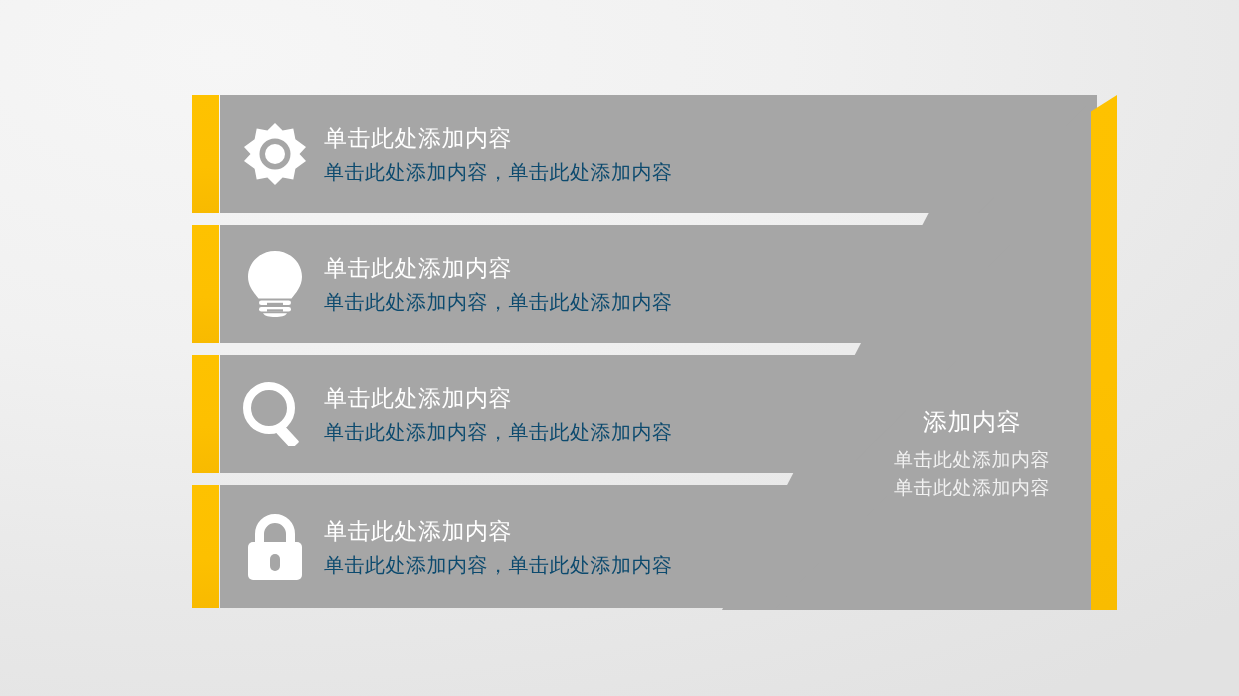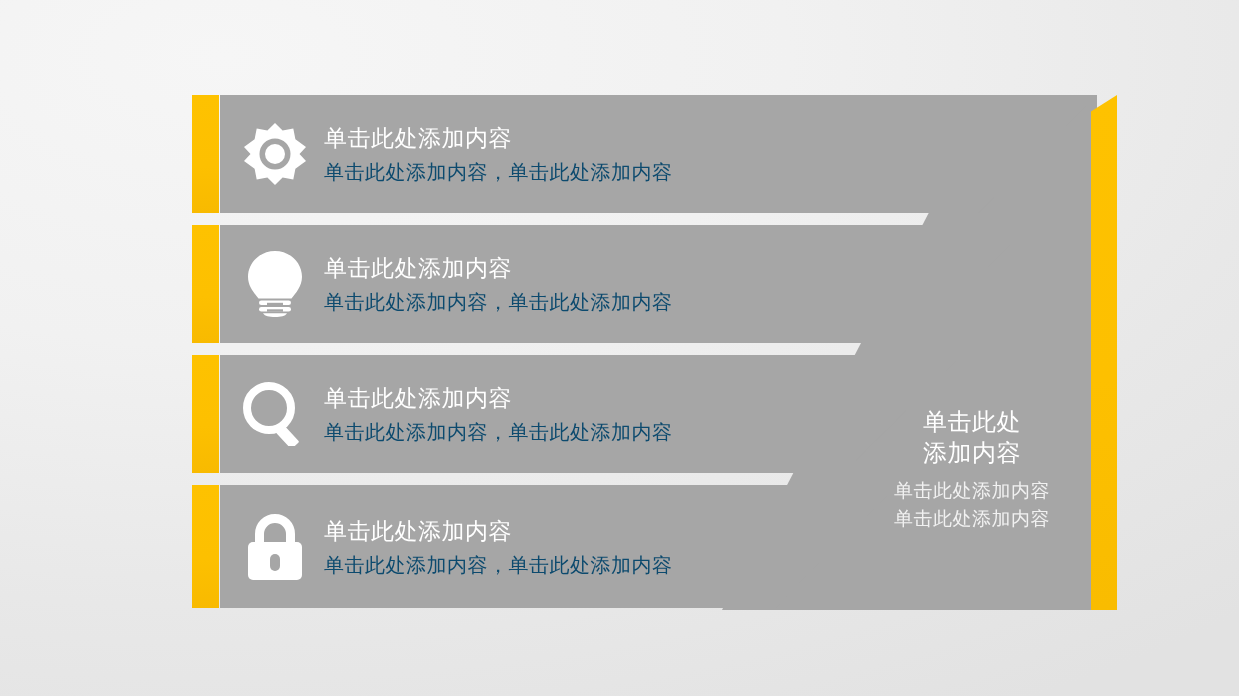--- a/index.html
+++ b/index.html
@@ -203,19 +203,18 @@
         <rect x="24" y="40" width="10" height="17" rx="5" fill="#a6a6a6"></rect>
       </svg>
     </div>
     <div class="row-text">
       <div class="row-title">单击此处添加内容</div>
       <div class="row-sub">单击此处添加内容，单击此处添加内容</div>
     </div>
   </div>
 
   <div class="right-text">
-    <div class="right-title">单击此处</div>
     <div class="right-title">添加内容</div>
     <div class="right-sub">单击此处添加内容</div>
     <div class="right-sub" style="margin-top:0">单击此处添加内容</div>
   </div>
 
 </div>
 
 </body></html>

